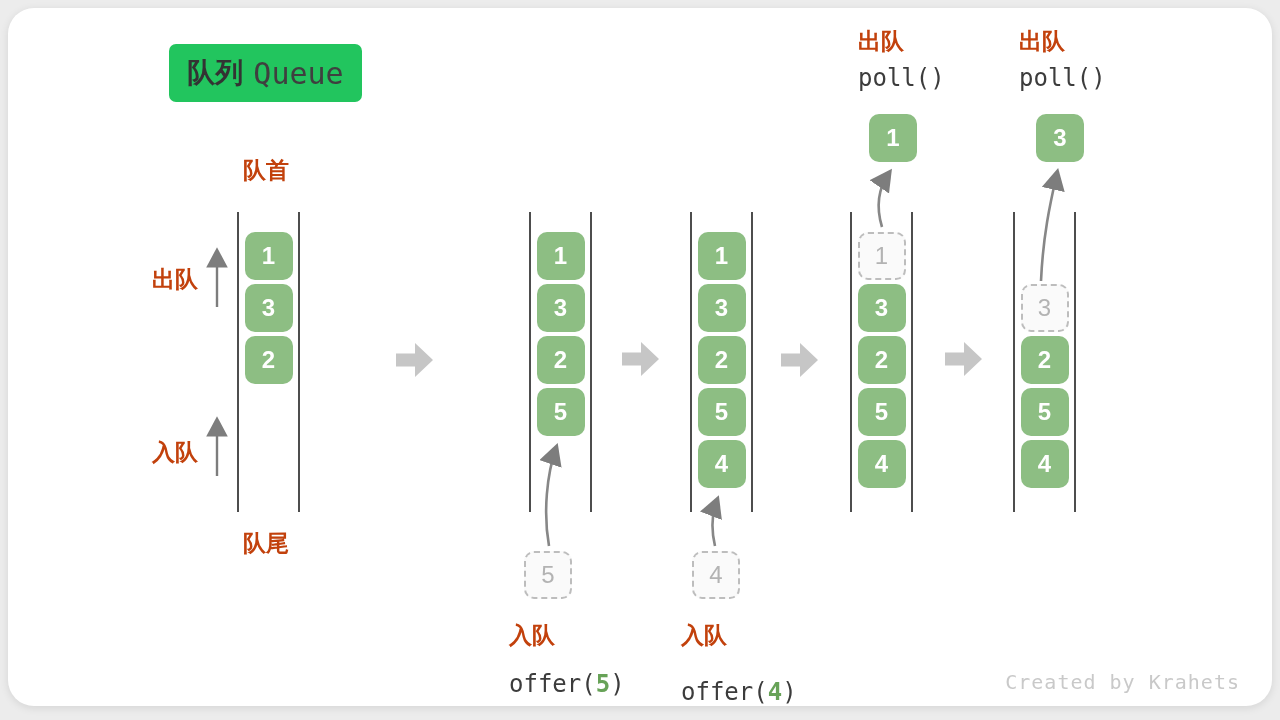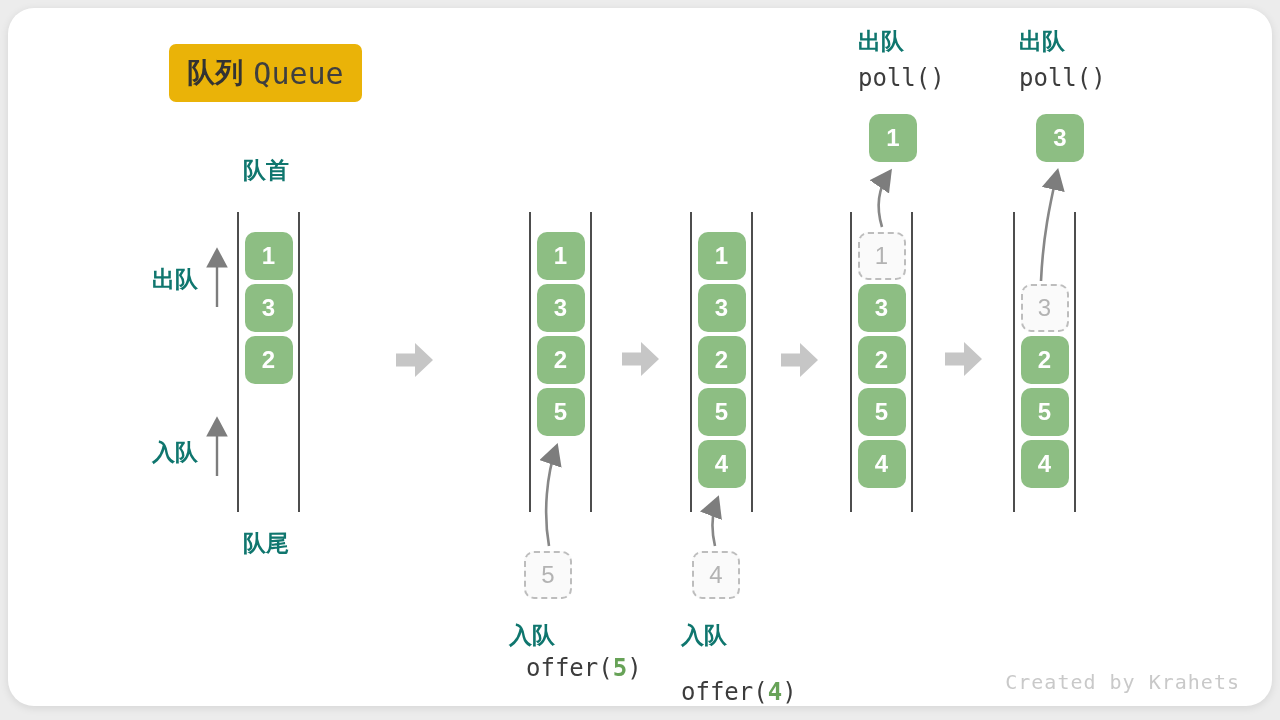--- a/index.html
+++ b/index.html
@@ -15,32 +15,32 @@
     left: 8px; top: 8px; right: 8px; bottom: 14px;
     background: #ffffff;
     border-radius: 26px;
     box-shadow: 0 2px 8px rgba(0,0,0,0.10);
   }
 
   .title-badge {
     position: absolute;
     left: 169px; top: 44px;
     width: 193px; height: 58px;
-    background: #eab308;
+    background: #22c55e;
     border-radius: 7px;
     display: flex; align-items: center; justify-content: center;
     gap: 10px;
     white-space: nowrap;
   }
   .title-zh { font-size: 28px; font-weight: bold; color: #333333; }
   .title-en { font-family: "DejaVu Sans Mono", monospace; font-size: 30px; color: #3f3f3f; }
 
   .cn-label {
     position: absolute;
-    font-size: 23px; font-weight: bold; color: #0f766e;
+    font-size: 23px; font-weight: bold; color: #c2410c;
     white-space: nowrap;
   }
   .mono-label {
     position: absolute;
     font-family: "DejaVu Sans Mono", monospace;
     font-size: 24px; color: #3c3c3c;
     white-space: nowrap;
   }
   .mono-label .arg { color: #67a257; font-weight: bold; }
 
@@ -100,21 +100,21 @@
     <div class="qbox" style="left: 244.5px; top: 284px;">3</div>
     <div class="qbox" style="left: 244.5px; top: 336px;">2</div>
     <div class="rail" style="left: 529px;"></div>
     <div class="rail" style="left: 590px;"></div>
     <div class="qbox" style="left: 536.5px; top: 232px;">1</div>
     <div class="qbox" style="left: 536.5px; top: 284px;">3</div>
     <div class="qbox" style="left: 536.5px; top: 336px;">2</div>
     <div class="qbox" style="left: 536.5px; top: 388px;">5</div>
     <div class="qbox dashed" style="left: 524px; top: 551px;">5</div>
     <div class="cn-label" style="left: 509px; top: 620px;">入队</div>
-    <div class="mono-label" style="left: 509px; top: 654px; margin-left: 17px;"><span>offer(</span><span class="arg">5</span><span>)</span></div>
+    <div class="mono-label" style="left: 509px; top: 670px;"><span>offer(</span><span class="arg">5</span><span>)</span></div>
     <div class="rail" style="left: 690px;"></div>
     <div class="rail" style="left: 751px;"></div>
     <div class="qbox" style="left: 697.5px; top: 232px;">1</div>
     <div class="qbox" style="left: 697.5px; top: 284px;">3</div>
     <div class="qbox" style="left: 697.5px; top: 336px;">2</div>
     <div class="qbox" style="left: 697.5px; top: 388px;">5</div>
     <div class="qbox" style="left: 697.5px; top: 440px;">4</div>
     <div class="qbox dashed" style="left: 692px; top: 551px;">4</div>
     <div class="cn-label" style="left: 681px; top: 620px;">入队</div>
     <div class="mono-label" style="left: 681px; top: 678px;"><span>offer(</span><span class="arg">4</span><span>)</span></div>

